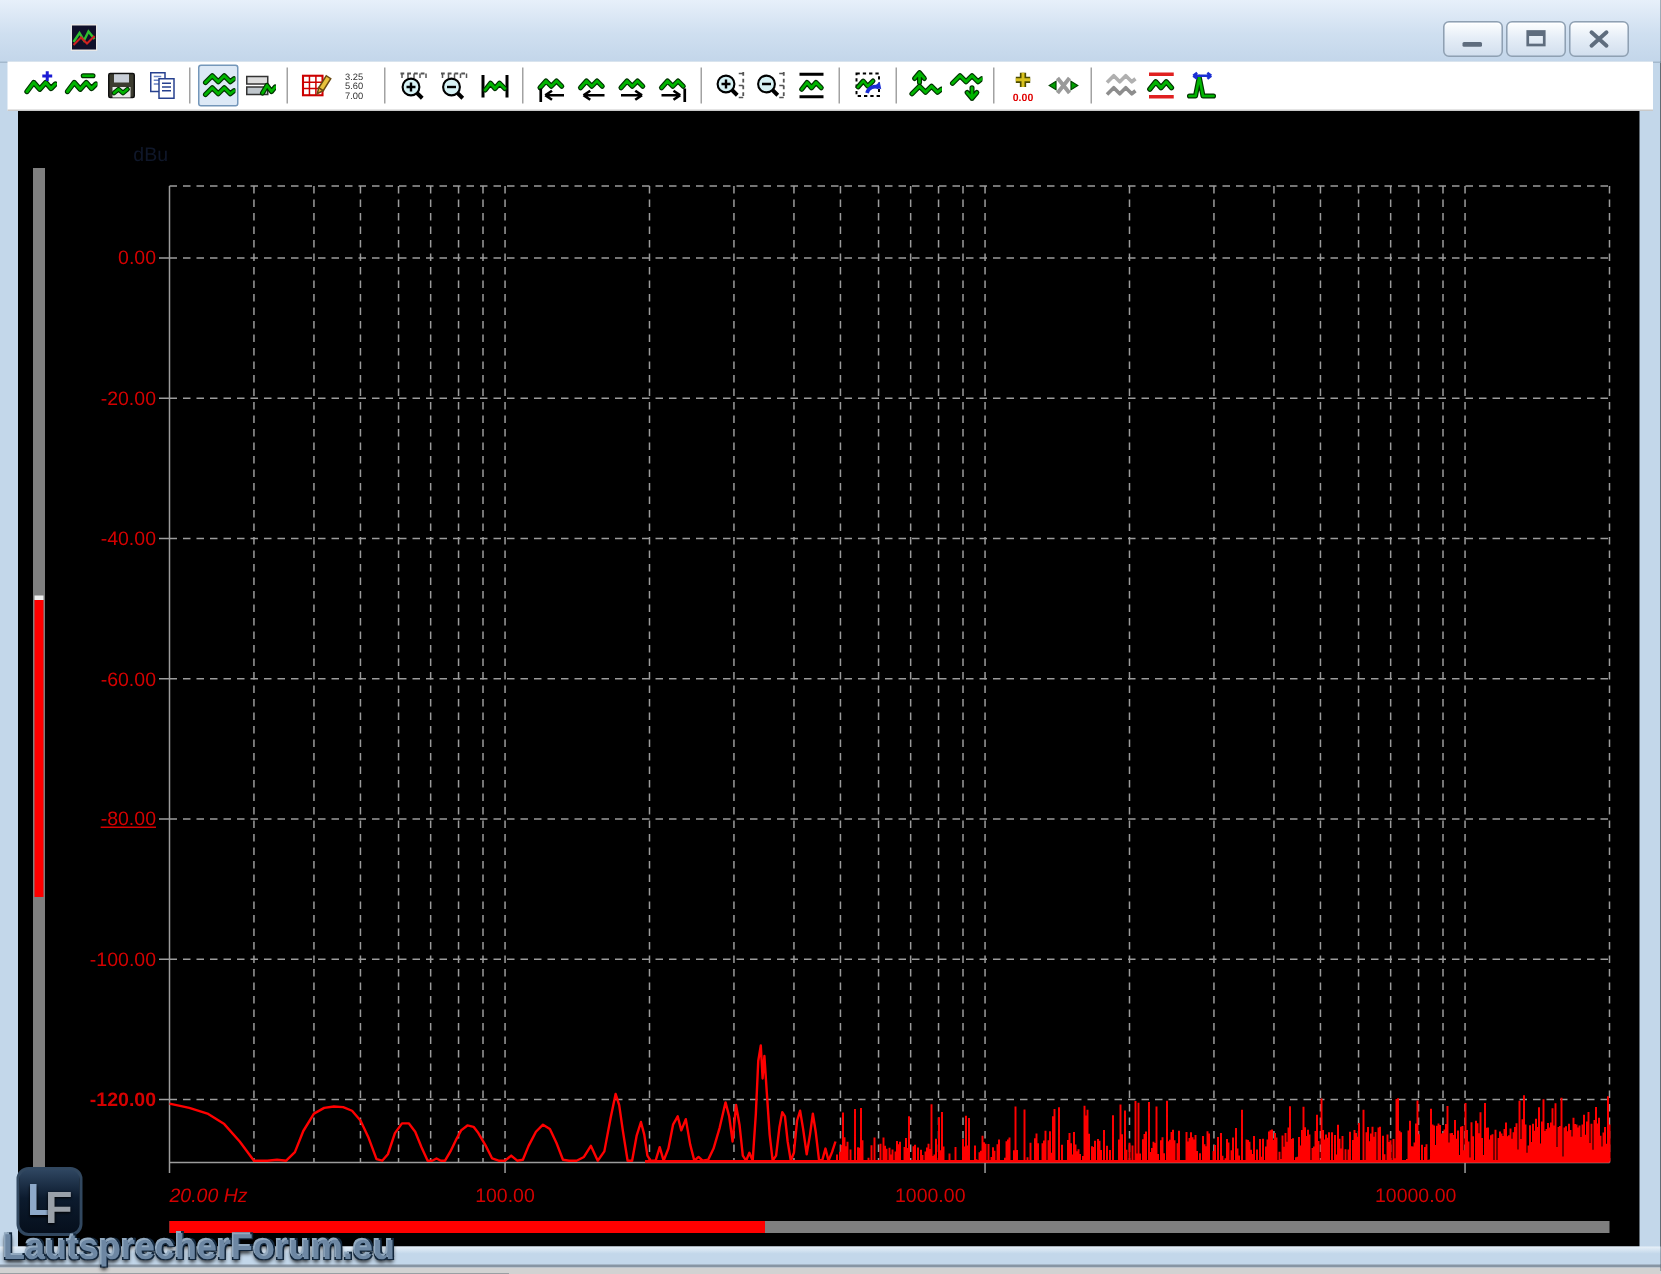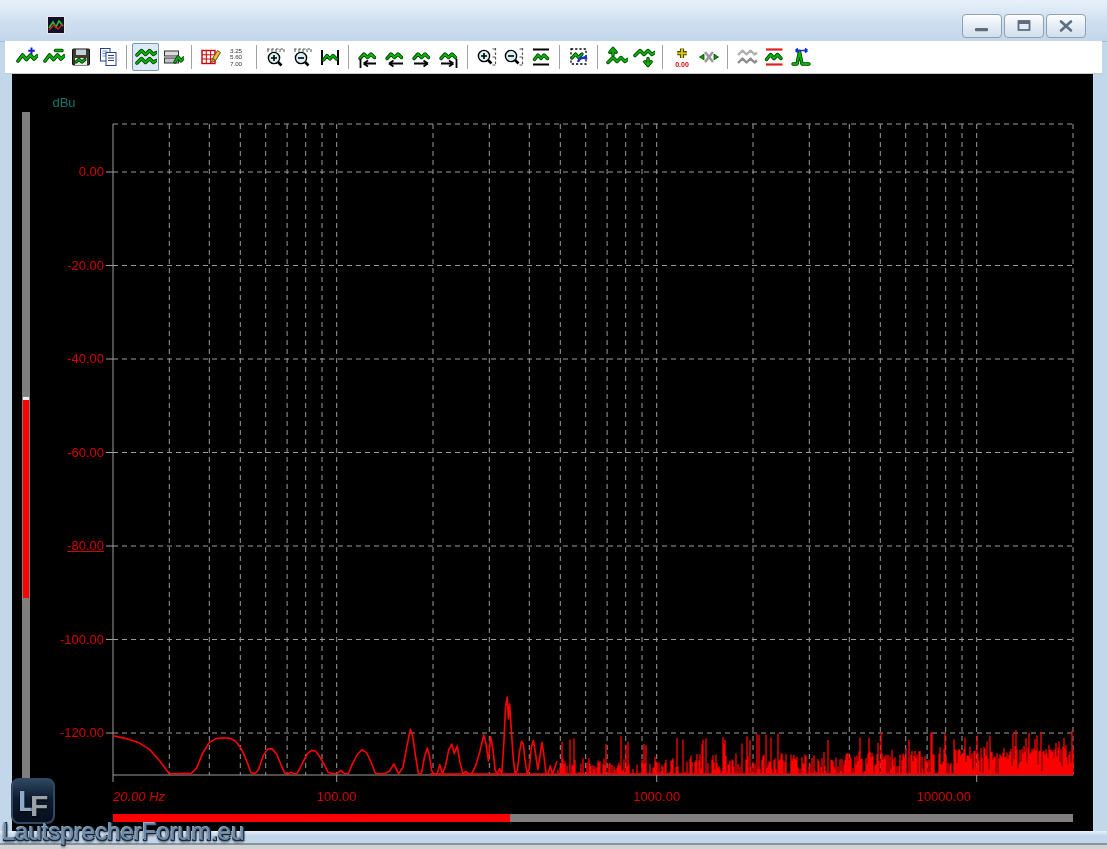--- a/index.html
+++ b/index.html
@@ -18,40 +18,40 @@
   .toolbar{position:absolute;left:5px;top:41px;width:1097px;height:33px;background:#ffffff;
     border-bottom:1px solid #c9c9c9;display:flex;align-items:center;padding-left:8px;box-sizing:border-box;}
   .tbtn{width:27px;height:28px;display:flex;align-items:center;justify-content:center;flex:0 0 auto;}
   .tbtn.sel{background:#dde9f6;border:1px solid #7497ba;border-radius:2px;width:25px;height:26px;}
   .tsep{width:1px;height:24px;background:#a2a2a2;margin:0 5px;flex:0 0 auto;}
   
   .client{position:absolute;left:12px;top:74px;width:1081px;height:757px;background:#000;}
   .plotsvg{position:absolute;left:0;top:0;width:1107px;height:849px;pointer-events:none;}
   .axlab{position:absolute;color:#d40000;font-size:13px;white-space:nowrap;}
   .ylab{width:58px;text-align:right;}
-  .unitlab{position:absolute;left:44px;top:95px;width:40px;text-align:center;color:#0f766e;font-size:13px;}
+  .unitlab{position:absolute;left:72px;top:95px;width:40px;text-align:right;color:#0f172a;font-size:13px;}
   .meter-track{position:absolute;left:22px;top:112px;width:8px;height:666px;background:#7f7f7f;}
   .meter-cap{position:absolute;left:23px;top:397px;width:6px;height:3px;background:#f0f0f0;}
   .meter-fill{position:absolute;left:23px;top:400px;width:6px;height:198px;background:#ff0000;}
   .hbar-track{position:absolute;left:113px;top:814px;width:960px;height:8px;background:#7f7f7f;}
   .hbar-fill{position:absolute;left:113px;top:814px;width:397px;height:8px;background:#ff0000;}
   
   .bframe{position:absolute;left:0;top:831px;width:1107px;height:12px;
     background:linear-gradient(#e8f1f9,#c3d7ea 40%);}
   .bedge{position:absolute;left:0;top:843px;width:1107px;height:2px;background:#8795a3;}
   .bgray{position:absolute;left:0;top:845px;width:1107px;height:4px;background:#d2d2d2;}
   
   .wmlogo{position:absolute;left:11px;top:778px;width:44px;height:46px;border-radius:8px;
     background:linear-gradient(#2e4560,#0c1b2e 45%,#060f1c);border:2px solid #31475f;
     box-sizing:border-box;z-index:30;}
   .wmlogo .l1{position:absolute;left:5px;top:4px;font-size:30px;font-weight:bold;color:#8ea9c9;
     text-shadow:0 1px 2px #000;}
   .wmlogo .l2{position:absolute;left:17px;top:9px;font-size:30px;font-weight:bold;color:#9aa1a9;
     text-shadow:0 1px 2px #000;}
-  .wmtext{position:absolute;left:2px;top:818px;z-index:31;font-size:24px;font-weight:normal;
+  .wmtext{position:absolute;left:2px;top:818px;z-index:31;font-size:24px;font-weight:bold;
     letter-spacing:0px;color:#6d87a3;
     text-shadow:-1px -1px 0 #92a9bf,1px 1px 0 #13273c,-1px 1px 0 #13273c,1px -1px 0 #13273c,0 2px 3px #000;}
 </style>
 </head>
 <body>
 
 <div class="titlebar">
   <svg class="appicon" viewBox="0 0 18 18">
       <rect x="0.5" y="0.5" width="17" height="17" fill="#10102a" stroke="#e8e8e8"></rect>
       <path d="M2 12 L6 6 L9 11 L12 5 L16 10" stroke="#2fbf2f" fill="none" stroke-width="1.6"></path>
@@ -298,24 +298,24 @@
   </svg>
 
 <div class="unitlab">dBu</div>
 <div id="labels">
     <div class="axlab ylab" style="left: 46px; top: 164px;">0.00</div>
     <div class="axlab ylab" style="left: 46px; top: 257.5px;">-20.00</div>
     <div class="axlab ylab" style="left: 46px; top: 351px;">-40.00</div>
     <div class="axlab ylab" style="left: 46px; top: 444.5px; text-align: right;">-60.00</div>
     <div class="axlab ylab" style="left: 46px; top: 538px; text-decoration: underline;">-80.00</div>
     <div class="axlab ylab" style="left: 46px; top: 631.5px;">-100.00</div>
-    <div class="axlab ylab" style="left: 46px; top: 725px;">-120.00</div>
+    <div class="axlab ylab" style="left: 46px; top: 725px; font-weight: bold;">-120.00</div>
     <div class="axlab" style="top: 789px; left: 113px; font-style: italic;">20.00 Hz</div>
     <div class="axlab" style="top: 789px; left: 276.67px; width: 120px; text-align: center;">100.00</div>
-    <div class="axlab" style="top: 789px; left: 596.67px; width: 120px; text-align: center;">1000.00</div>
+    <div class="axlab" style="top: 789px; left: 596.67px; width: 120px; ">1000.00</div>
     <div class="axlab" style="top: 789px; left: 916.67px; width: 120px; text-align: left;">10000.00</div>
   </div>
 
 <div class="hbar-track"></div>
 <div class="hbar-fill"></div>
 
 <div class="bframe"></div>
 <div class="bedge"></div>
 <div class="bgray"></div>
 

